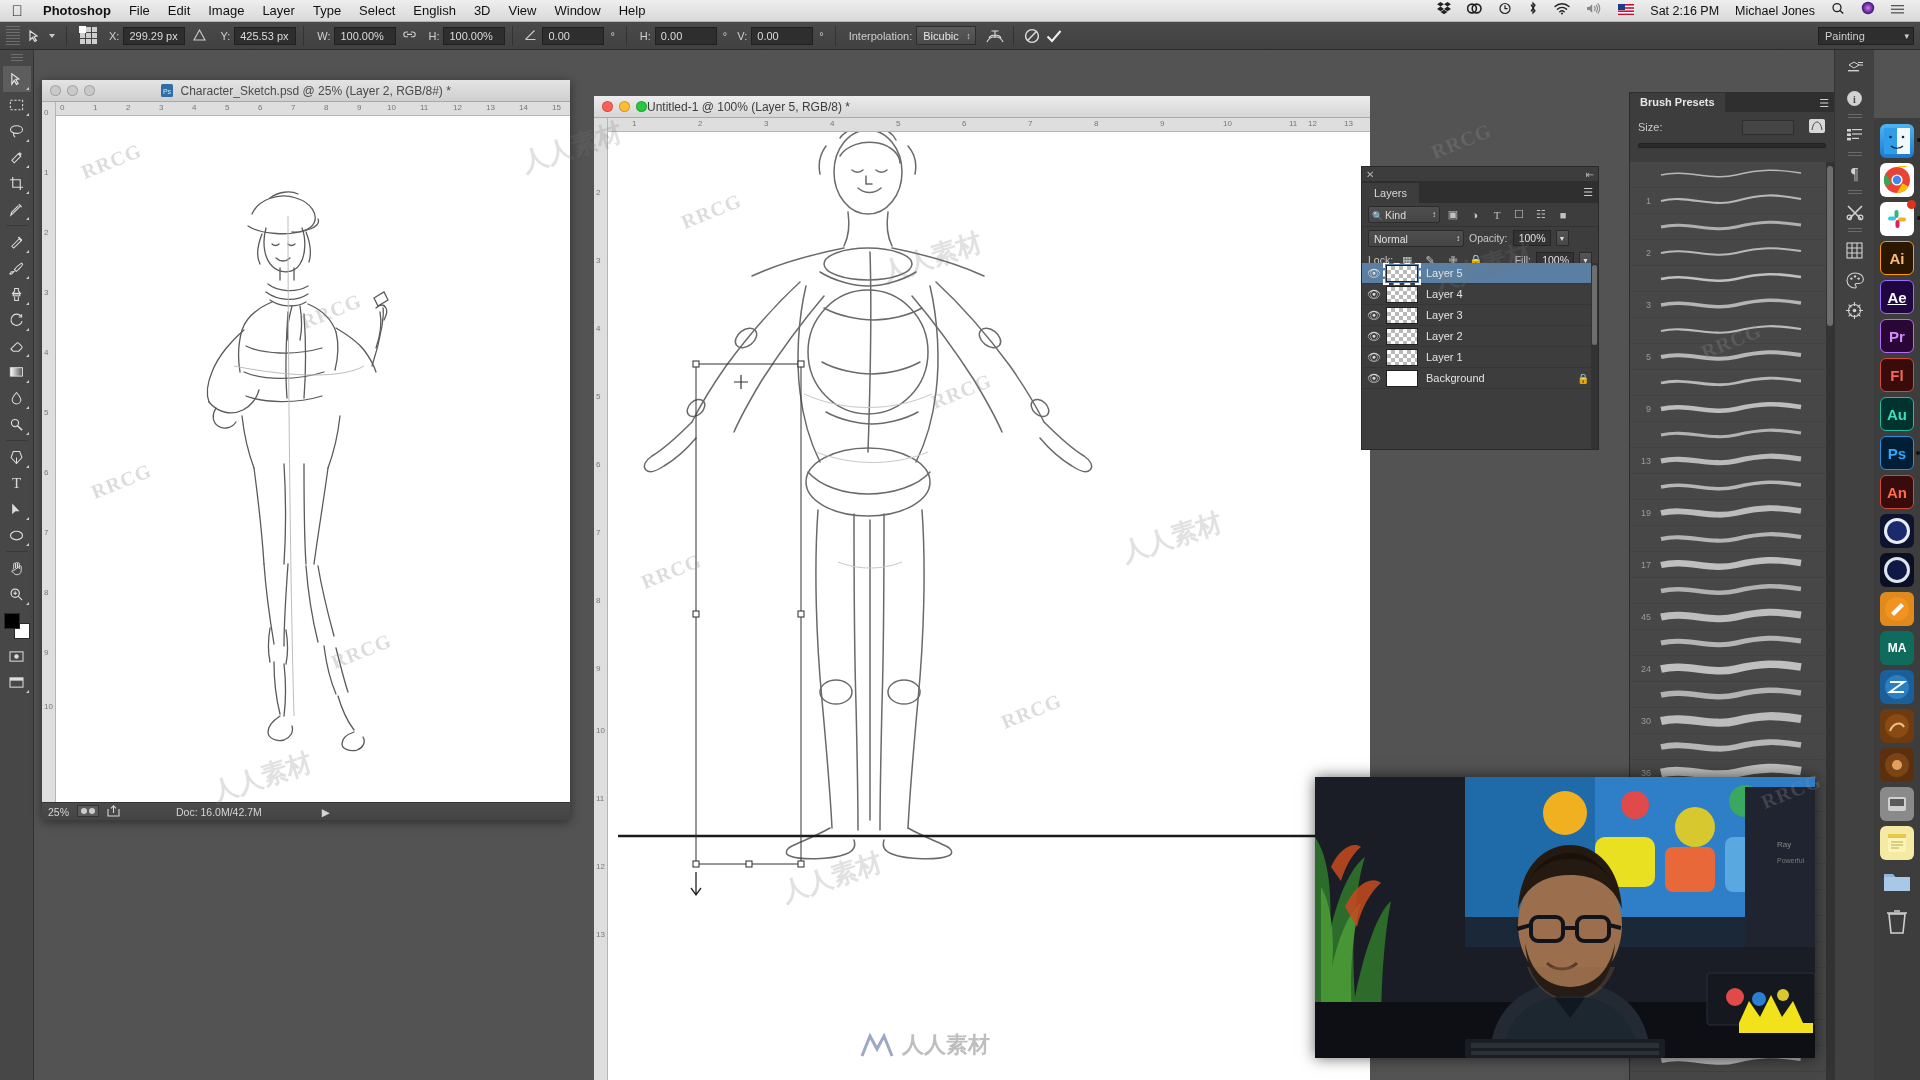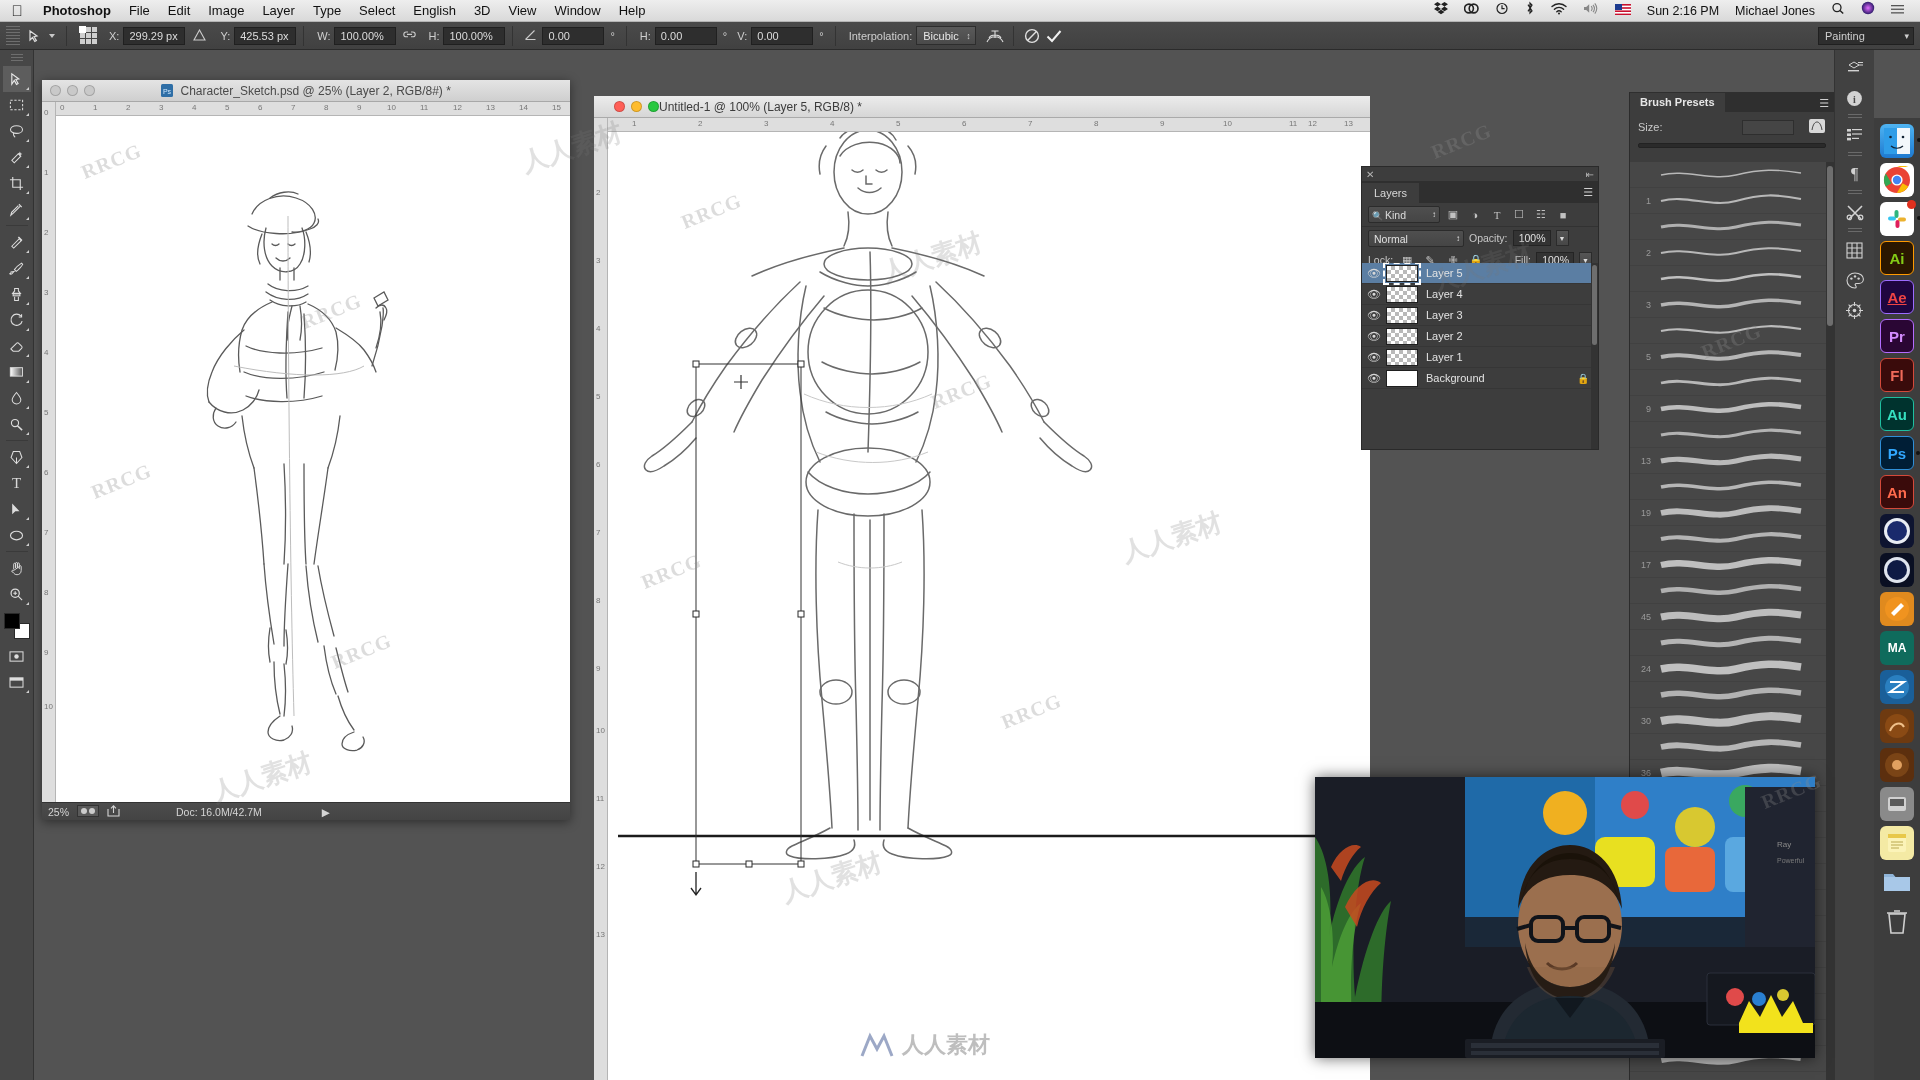--- a/index.html
+++ b/index.html
@@ -100,21 +100,21 @@
   .canvas-area{position:absolute;background:#fff;overflow:hidden;}
   .statusbar{
     position:absolute;left:0;right:0;bottom:0;height:18px;
     background:linear-gradient(#4c4c4c,#444);border-top:1px solid #333;
     display:flex;align-items:center;gap:8px;color:#d5d5d5;font-size:10.5px;padding:0 6px;
   }
 
   
   .doc2{position:absolute;left:594px;top:96px;width:776px;height:984px;background:#c0c0c0;}
   .doc2-title{height:22px;background:linear-gradient(#ececec,#d6d6d6);border-bottom:1px solid #aaa;
-    display:flex;align-items:center;position:relative;color:#3c3c3c;font-size:12px;padding-left:12px;}
+    display:flex;align-items:center;position:relative;color:#3c3c3c;font-size:12px;}
   .panel-tabbar{height:22px;background:#2f2f2f;display:flex;align-items:flex-end;position:relative;}
   .panel-tab{background:#3d3d3d;height:20px;line-height:20px;padding:0 12px;font-size:11px;color:#d8d8d8;}
   .panel-topbar{height:14px;background:#3d3d3d;display:flex;align-items:center;justify-content:space-between;padding:0 4px;font-size:10px;color:#b5b5b5;}
   .panel-menu{position:absolute;right:5px;top:6px;color:#cfcfcf;font-size:11px;line-height:1;}
 
   
   .layers{position:absolute;left:1361px;top:166px;width:238px;height:284px;background:#3d3d3d;border:1px solid #2a2a2a;}
   .lay-filter{height:24px;display:flex;align-items:center;gap:4px;padding:0 6px;border-bottom:1px solid #323232;}
   .kind{background:linear-gradient(#4f4f4f,#454545);border:1px solid #2b2b2b;height:17px;line-height:16px;
     padding:0 14px 0 16px;font-size:10.5px;color:#dcdcdc;position:relative;min-width:72px;border-radius:2px;}
@@ -246,21 +246,21 @@
             <rect width="16" height="11" fill="#fff"></rect>
             <g fill="#c8102e">
               <rect y="0" width="16" height="1.6"></rect>
               <rect y="3.2" width="16" height="1.6"></rect>
               <rect y="6.4" width="16" height="1.6"></rect>
               <rect y="9.6" width="16" height="1.4"></rect>
             </g>
             <rect width="7" height="6" fill="#1b3a8f"></rect>
           </svg>
       </div>
-      <div class="mi">Sun 2:16 PM</div>
+      <div class="mi">Sat 2:16 PM</div>
       <div class="mi">Michael Jones</div>
       <div class="ricon">
         <svg width="14" height="13" viewBox="0 0 14 13">
             <circle cx="6" cy="5.6" r="4" fill="none" stroke="#222" stroke-width="1.3"></circle>
             <path d="M9 8.6 12.2 11.6" stroke="#222" stroke-width="1.4"></path>
           </svg>
       </div>
       <div class="ricon">
         <svg width="14" height="14" viewBox="0 0 14 14">
             <defs>
@@ -1166,22 +1166,22 @@
     <div class="app" style="background:#fff">
       <svg width="24" height="24" viewBox="0 0 24 24">
           <rect x="3" y="9.5" width="8" height="4" rx="2" fill="#36c5f0"></rect>
           <rect x="9.5" y="3" width="4" height="8" rx="2" fill="#2eb67d"></rect>
           <rect x="13" y="10.5" width="8" height="4" rx="2" fill="#ecb22e"></rect>
           <rect x="10.5" y="13" width="4" height="8" rx="2" fill="#e01e5a"></rect>
         </svg>
       <span style="position:absolute;right:-2px;top:-2px;width:9px;height:9px;border-radius:50%;background:#e0301e;"></span>
       <span class="dot"></span>
       </div>
-    <div class="app" style="background:#2b1700;color:#84cc16;border:1.5px solid #ff9a00;">Ai</div>
-    <div class="app" style="background:#1f0640;color:#ef4444;border:1.5px solid #9b6cff;text-decoration:underline;">Ae</div>
+    <div class="app" style="background:#2b1700;color:#fdba74;border:1.5px solid #ff9a00;">Ai</div>
+    <div class="app" style="background:#1f0640;color:#ffffff;border:1.5px solid #9b6cff;text-decoration:underline;">Ae</div>
     <div class="app" style="background:#2a0634;color:#d48cff;border:1.5px solid #b36cff;">Pr</div>
     <div class="app" style="background:#3a0b0b;color:#f06a5a;border:1.5px solid #d4493a;">Fl</div>
     <div class="app" style="background:#00332e;color:#35e0c0;border:1.5px solid #1fbfa0;">Au</div>
     <div class="app" style="background:#001e36;color:#31a8ff;border:1.5px solid #2f8fd8;">Ps
       <span class="dot"></span></div>
     <div class="app" style="background:#3a0b0b;color:#ff6a4d;border:1.5px solid #d4493a;">An</div>
     <div class="app" style="background:#0e1430">
       <svg width="28" height="28" viewBox="0 0 28 28">
           <circle cx="14" cy="14" r="13" fill="#e9edf4"></circle>
           <circle cx="14" cy="14" r="10" fill="#1a2a6c"></circle>

